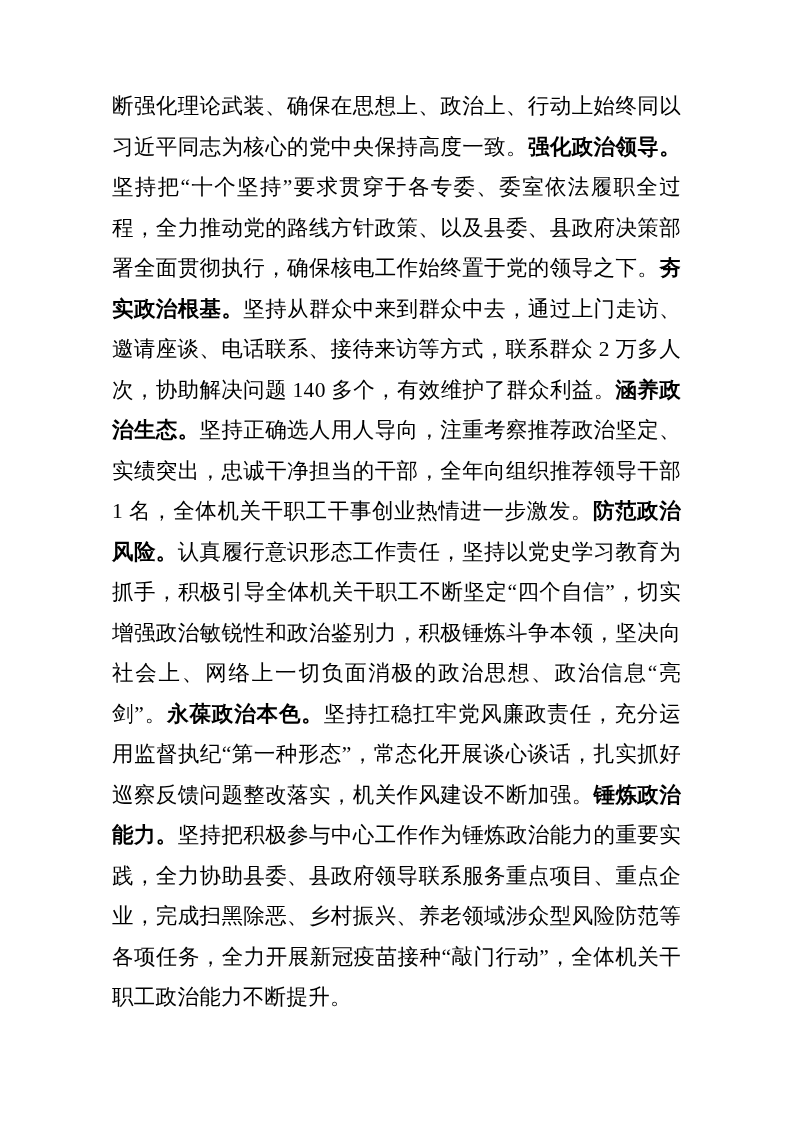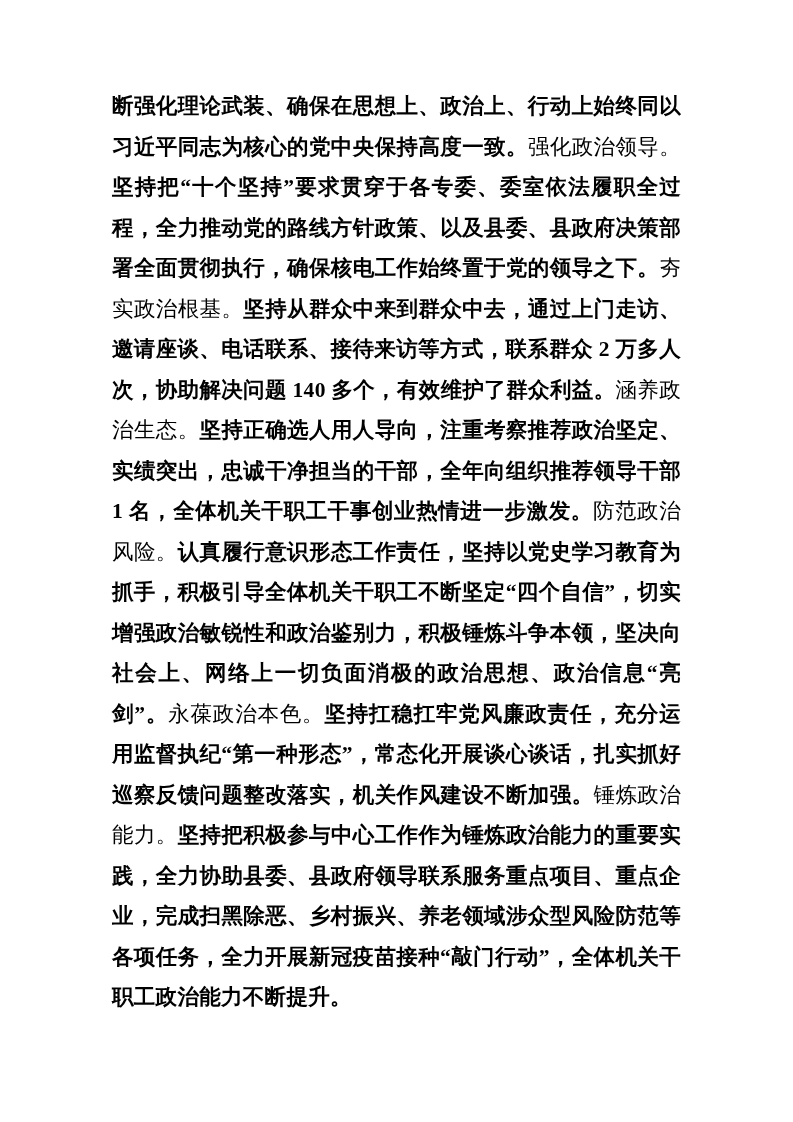--- a/index.html
+++ b/index.html
@@ -30,24 +30,24 @@
     letter-spacing: 0.3px;
     text-align: justify;
     text-justify: inter-character;
   }
   .text-block p {
     margin: 0;
     padding: 0;
     text-indent: 0;
   }
   .seg {
-    font-weight: bold;
+    font-weight: normal;
   }
   .seg.bold {
-    font-weight: normal;
+    font-weight: bold;
   }
 </style>
 </head>
 <body>
 
 <div class="page" style="background: rgb(255, 255, 255);">
   <div class="text-block" style="color: rgb(0, 0, 0);">
     <p><span class="seg">断强化理论武装、确保在思想上、政治上、行动上始终同以习近平同志为核心的党中央保持高度一致。</span><span class="seg bold">强化政治领导。</span><span class="seg">坚持把“十个坚持”要求贯穿于各专委、委室依法履职全过程，全力推动党的路线方针政策、以及县委、县政府决策部署全面贯彻执行，确保核电工作始终置于党的领导之下。</span><span class="seg bold">夯实政治根基。</span><span class="seg">坚持从群众中来到群众中去，通过上门走访、邀请座谈、电话联系、接待来访等方式，联系群众 2 万多人次，协助解决问题 140 多个，有效维护了群众利益。</span><span class="seg bold">涵养政治生态。</span><span class="seg">坚持正确选人用人导向，注重考察推荐政治坚定、实绩突出，忠诚干净担当的干部，全年向组织推荐领导干部 1 名，全体机关干职工干事创业热情进一步激发。</span><span class="seg bold">防范政治风险。</span><span class="seg">认真履行意识形态工作责任，坚持以党史学习教育为抓手，积极引导全体机关干职工不断坚定“四个自信”，切实增强政治敏锐性和政治鉴别力，积极锤炼斗争本领，坚决向社会上、网络上一切负面消极的政治思想、政治信息“亮剑”。</span><span class="seg bold">永葆政治本色。</span><span class="seg">坚持扛稳扛牢党风廉政责任，充分运用监督执纪“第一种形态”，常态化开展谈心谈话，扎实抓好巡察反馈问题整改落实，机关作风建设不断加强。</span><span class="seg bold">锤炼政治能力。</span><span class="seg">坚持把积极参与中心工作作为锤炼政治能力的重要实践，全力协助县委、县政府领导联系服务重点项目、重点企业，完成扫黑除恶、乡村振兴、养老领域涉众型风险防范等各项任务，全力开展新冠疫苗接种“敲门行动”，全体机关干职工政治能力不断提升。</span></p>
   </div>
 </div>

